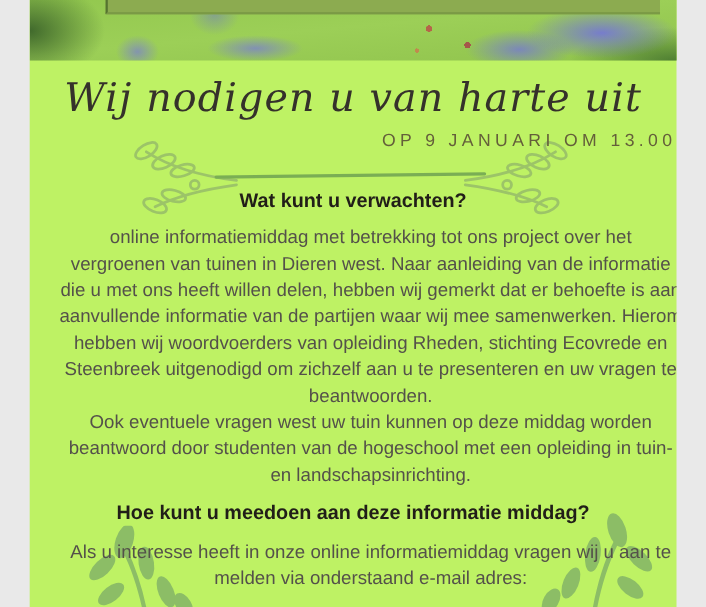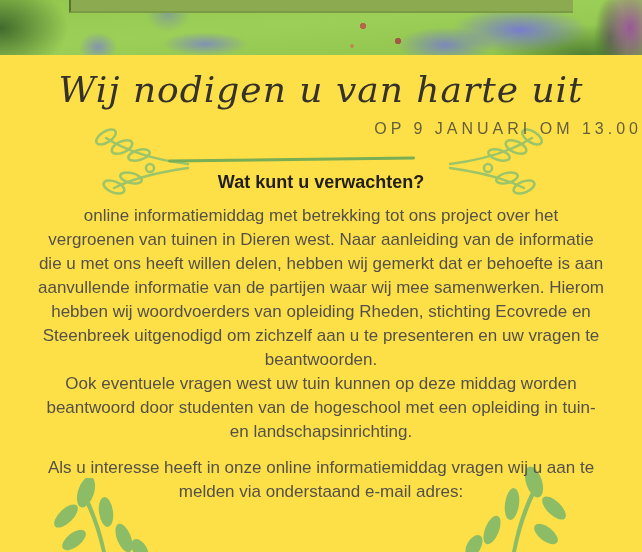--- a/index.html
+++ b/index.html
@@ -1,18 +1,18 @@
 <!DOCTYPE html>
 <html><head>
 <meta charset="utf-8">
 <style>
   html,body{margin:0;padding:0;background:#e9e9e9;}
   .poster{
-    position:relative;width:642px;height:552px;margin:0 auto;
-    background:#fde047;overflow:hidden;
+    position:relative;width:588px;height:552px;margin:0 auto;
+    background:#bef264;overflow:hidden;
     font-family:"Liberation Sans",sans-serif;
   }
   
   .photo{
     position:absolute;top:0;left:0;width:642px;height:55px;
     background:
       radial-gradient(circle 3px at 363px 26px, #b5654a 97%, rgba(0,0,0,0)),
       radial-gradient(circle 3px at 398px 41px, #a5584a 97%, rgba(0,0,0,0)),
       radial-gradient(circle 2px at 352px 46px, #c08a4e 97%, rgba(0,0,0,0)),
       radial-gradient(ellipse 46px 62px at 630px 28px, rgba(152,72,160,.88), rgba(152,72,160,0) 72%),
@@ -136,19 +136,20 @@
       <div>die u met ons heeft willen delen, hebben wij gemerkt dat er behoefte is aan</div>
       <div>aanvullende informatie van de partijen waar wij mee samenwerken. Hierom</div>
       <div>hebben wij woordvoerders van opleiding Rheden, stichting Ecovrede en</div>
       <div>Steenbreek uitgenodigd om zichzelf aan u te presenteren en uw vragen te</div>
       <div>beantwoorden.</div>
       <div>Ook eventuele vragen west uw tuin kunnen op deze middag worden</div>
       <div>beantwoord door studenten van de hogeschool met een opleiding in tuin-</div>
       <div>en landschapsinrichting.</div>
     </div>
 
+    <h2 class="section-heading join">Hoe kunt u meedoen aan deze informatie middag?</h2>
     <div class="para join">
       <div>Als u interesse heeft in onze online informatiemiddag vragen wij u aan te</div>
       <div>melden via onderstaand e-mail adres:</div>
     </div>
   </div>
 
 </div>
 
 </body></html>

